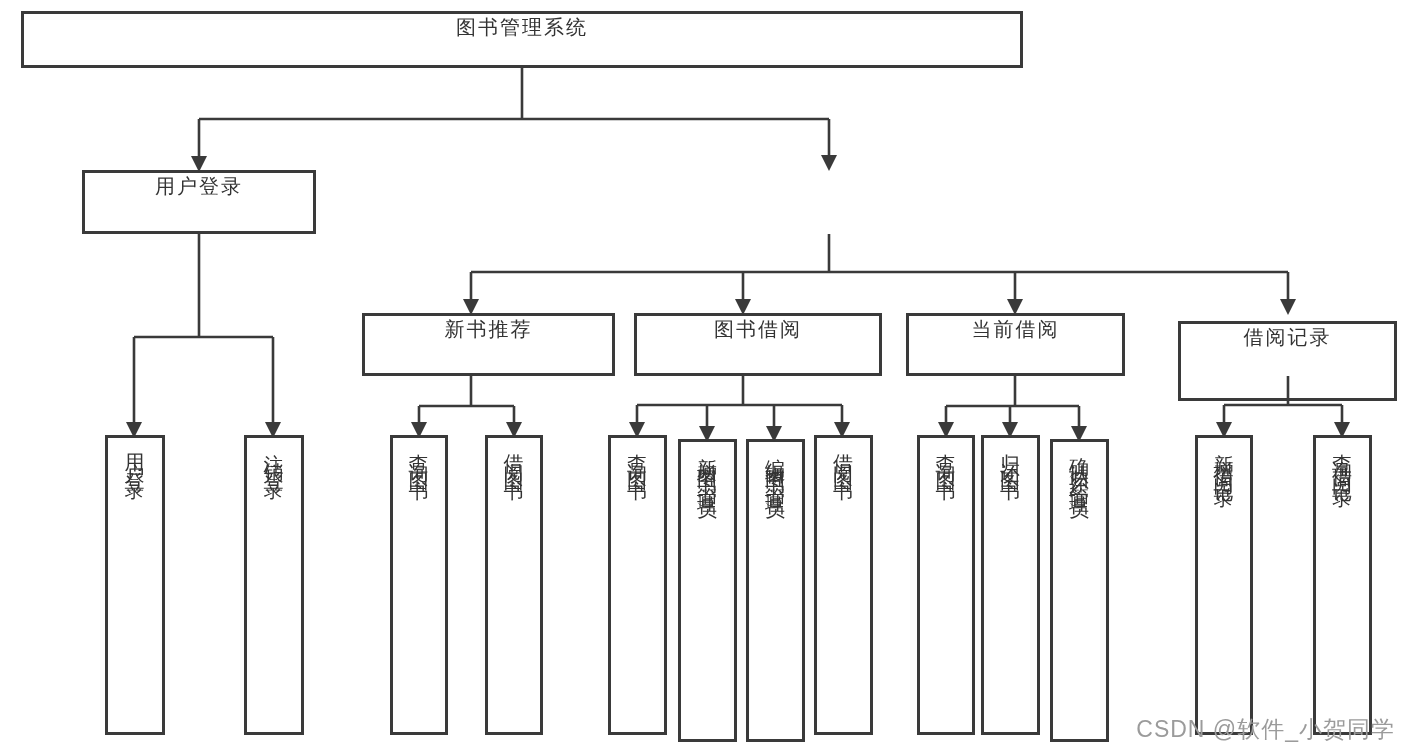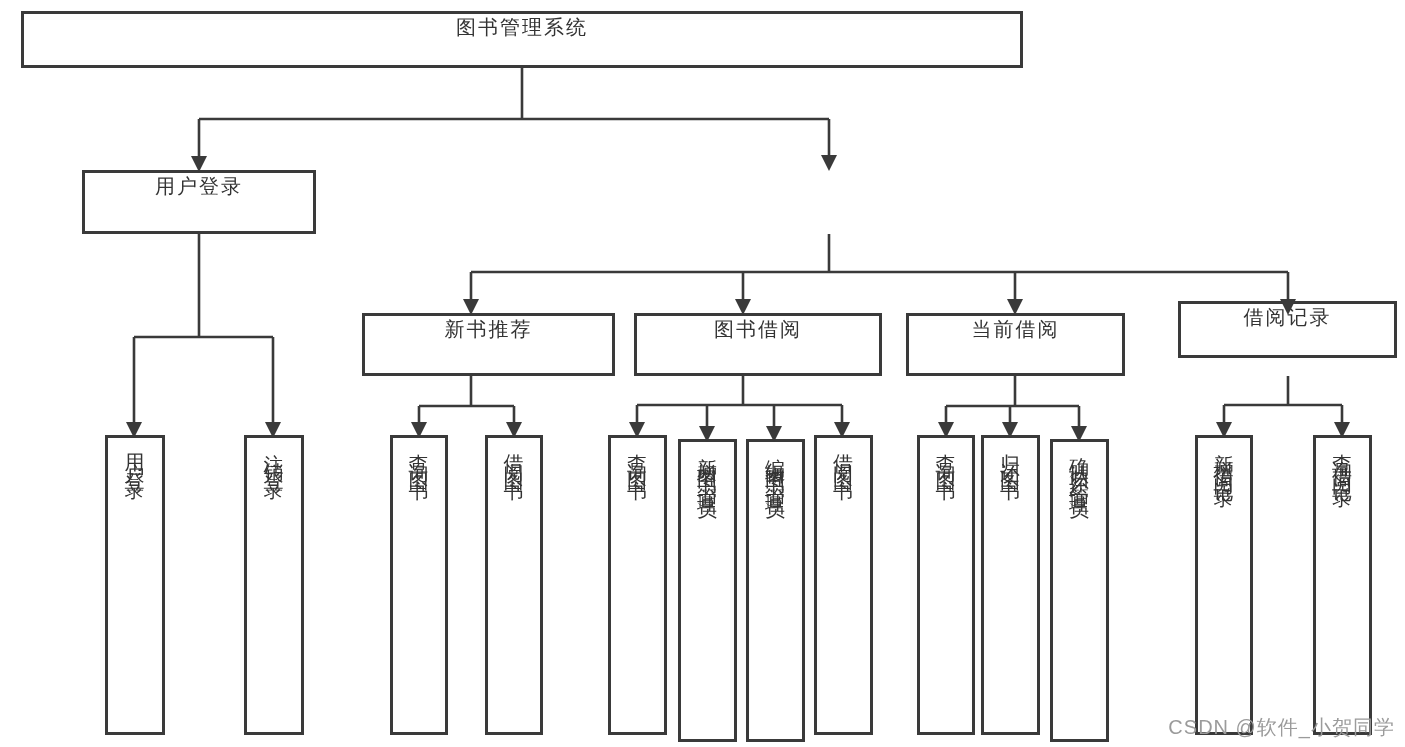--- a/index.html
+++ b/index.html
@@ -49,21 +49,21 @@
     stroke-width: 2.6;
   }
   svg.connectors polygon {
     fill: #3a3a3a;
     stroke: none;
   }
   .watermark {
     position: absolute;
     top: 714px;
     right: 10px;
-    font-size: 20px;
+    font-size: 23px;
     color: #9b9b9b;
     letter-spacing: 1px;
     z-index: 3;
     white-space: nowrap;
   }
 </style>
 </head>
 <body>
 
 <div class="canvas">
@@ -114,21 +114,21 @@
 
   <div class="box" style="left:362px;top:313px;width:253px;height:63px">
     <span class="hlabel">新书推荐</span>
   </div>
   <div class="box" style="left:634px;top:313px;width:248px;height:63px">
     <span class="hlabel">图书借阅</span>
   </div>
   <div class="box" style="left:906px;top:313px;width:219px;height:63px">
     <span class="hlabel">当前借阅</span>
   </div>
-  <div class="box" style="left:1178px;top:301px;width:219px;height:57px">
+  <div class="box" style="left:1178px;top:321px;width:219px;height:80px">
     <span class="hlabel">借阅记录</span>
   </div>
 
   <div class="box" style="left:105px;top:435px;width:60px;height:300px">
     <span class="vlabel">用户登录</span>
   </div>
   <div class="box" style="left:244px;top:435px;width:60px;height:300px">
     <span class="vlabel">注销登录</span>
   </div>
 

